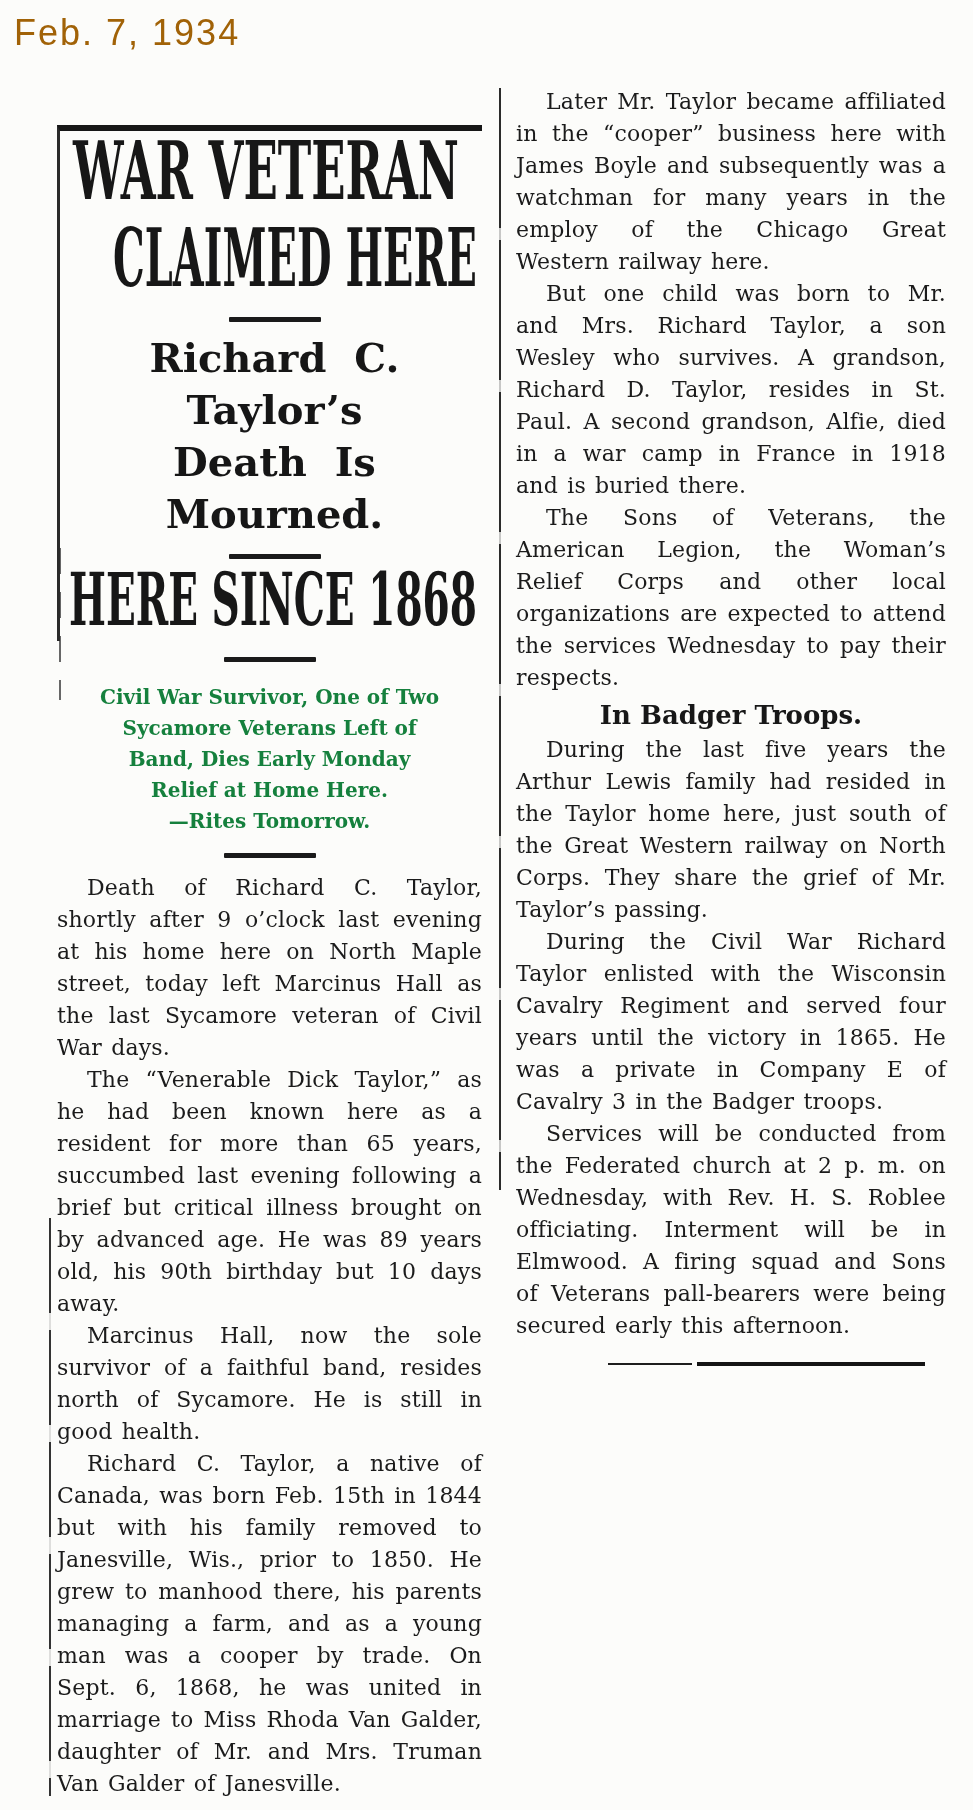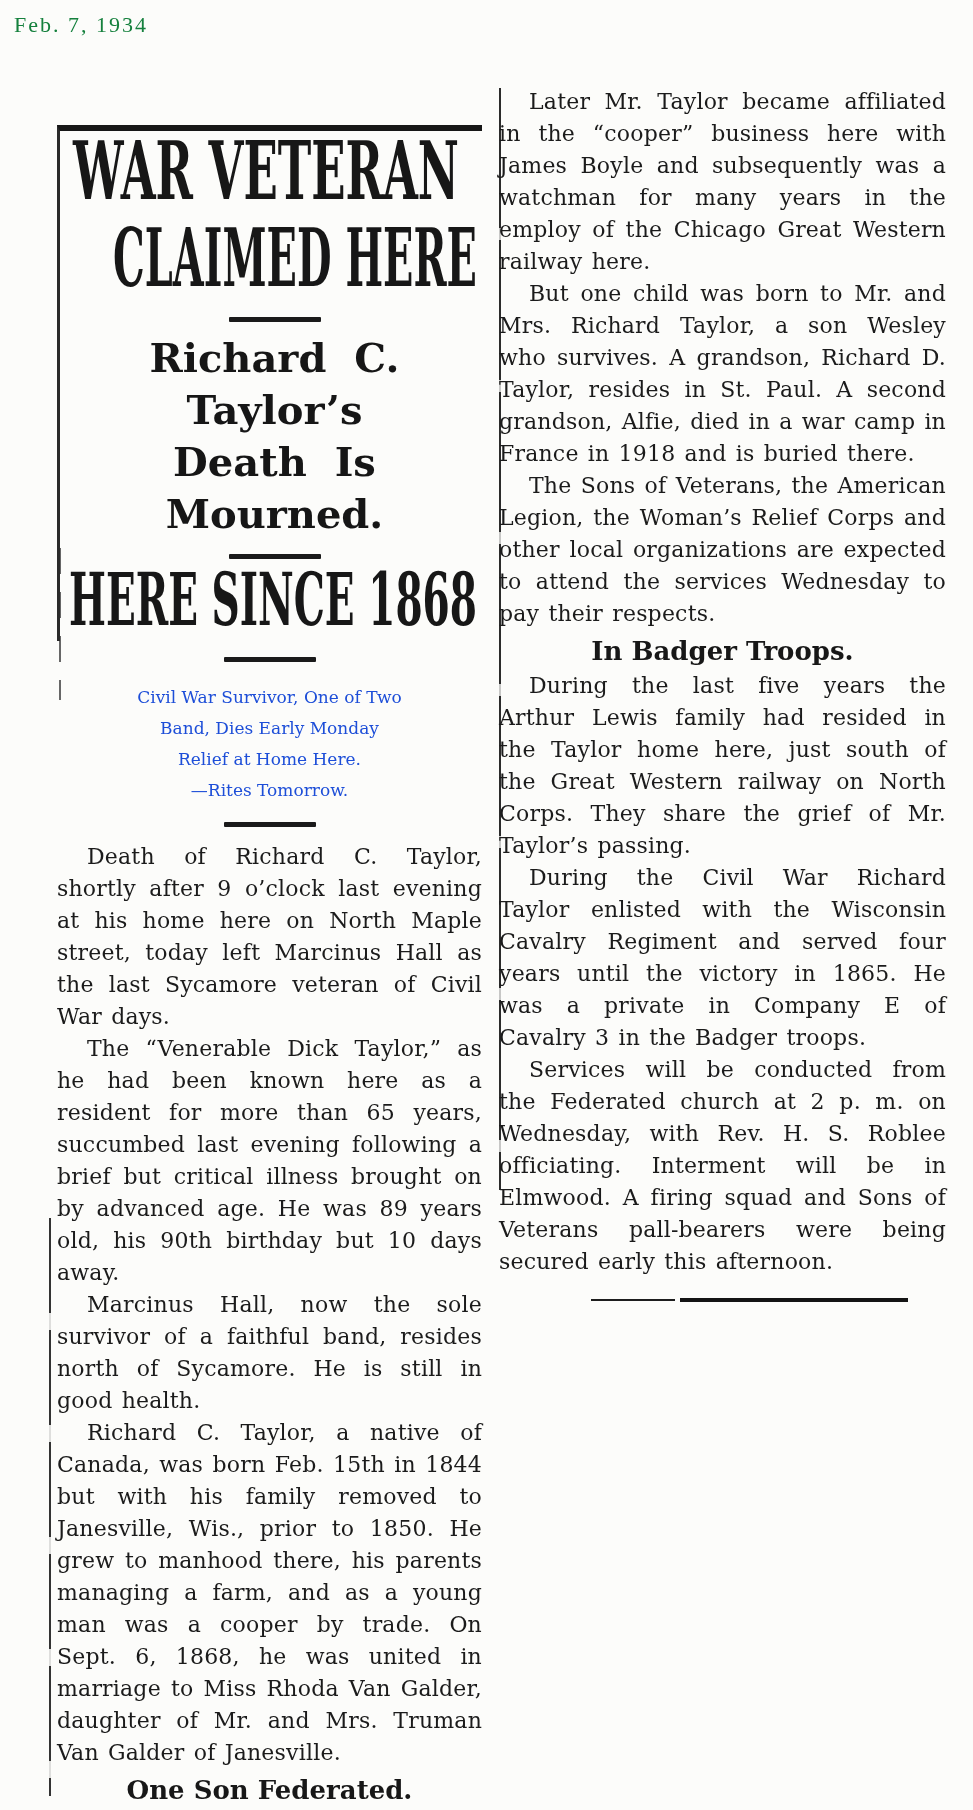--- a/index.html
+++ b/index.html
@@ -11,24 +11,24 @@
     margin: 0 auto;
     background: #fcfcfa;
     color: #1b1b1b;
     font-family: "DejaVu Serif", serif;
     overflow: hidden;
   }
   .date-line {
     position: absolute;
     left: 14px;
     top: 12px;
-    font-family: Liberation Serif, serif;
-    font-size: 22px;
+    font-family: Liberation Sans, sans-serif;
+    font-size: 36px;
     letter-spacing: 2px;
-    color: #15803d;
+    color: #a16207;
     white-space: nowrap;
   }
   
   .left-col {
     position: absolute;
     left: 57px;
     top: 88px;
     width: 425px;
   }
   .head-box {
@@ -54,24 +54,24 @@
     text-align: center;
     font-size: 40px;
     font-weight: 700;
     line-height: 52px;
     word-spacing: 14px;
     color: #161616;
   }
   .deck {
     margin-top: 20px;
     text-align: center;
-    font-weight: normal;
-    font-size: 17px;
+    font-weight: bold;
+    font-size: 20px;
     line-height: 31px;
-    color: #1d4ed8;
+    color: #15803d;
   }
   .body-p {
     margin: 0;
     font-size: 22px;
     line-height: 32px;
     text-align: justify;
     text-indent: 30px;
     letter-spacing: 0.2px;
     word-spacing: 2px;
     color: #1b1b1b;
@@ -83,20 +83,21 @@
     font-weight: bold;
     font-size: 26px;
     color: #171717;
   }
   
   .right-col {
     position: absolute;
     left: 499px;
     top: 86px;
     width: 447px;
+    padding-left: 17px;
   }
   .col-rule {
     position: absolute;
     left: 499px;
     top: 88px;
     width: 2px;
     height: 1102px;
     background: repeating-linear-gradient(180deg, #2b2b2b 0px, #2b2b2b 140px, rgba(43,43,43,0.25) 140px, rgba(43,43,43,0.25) 152px);
   }
   .left-lower-rule {
@@ -155,20 +156,21 @@
 
       <svg class="banner-svg" width="414" height="64">
         <text x="2" y="56" font-size="72" textLength="408" lengthAdjust="spacingAndGlyphs">HERE SINCE 1868</text>
       </svg>
     </div>
 
     <div class="rule"></div>
 
     <div class="deck">
       <div>Civil War Survivor, One of Two</div>
+      <div>Sycamore Veterans Left of</div>
       <div>Band, Dies Early Monday</div>
       <div>Relief at Home Here.</div>
       <div>—Rites Tomorrow.</div>
     </div>
 
     <div class="rule"></div>
 
     <p class="body-p body-start">Death of Richard C. Taylor, shortly after 9 o’clock last evening at his home here on North Maple street, today left Marcinus Hall as the last Sycamore veteran of Civil War days.</p>
     <p class="body-p">The “Venerable Dick Taylor,” as he had been known here as a resident for more than 65 years, succumbed last evening following a brief but critical illness brought on by advanced age. He was 89 years old, his 90th birthday but 10 days away.</p>
     <p class="body-p">Marcinus Hall, now the sole survivor of a faithful band, resides north of Sycamore. He is still in good health.</p>

